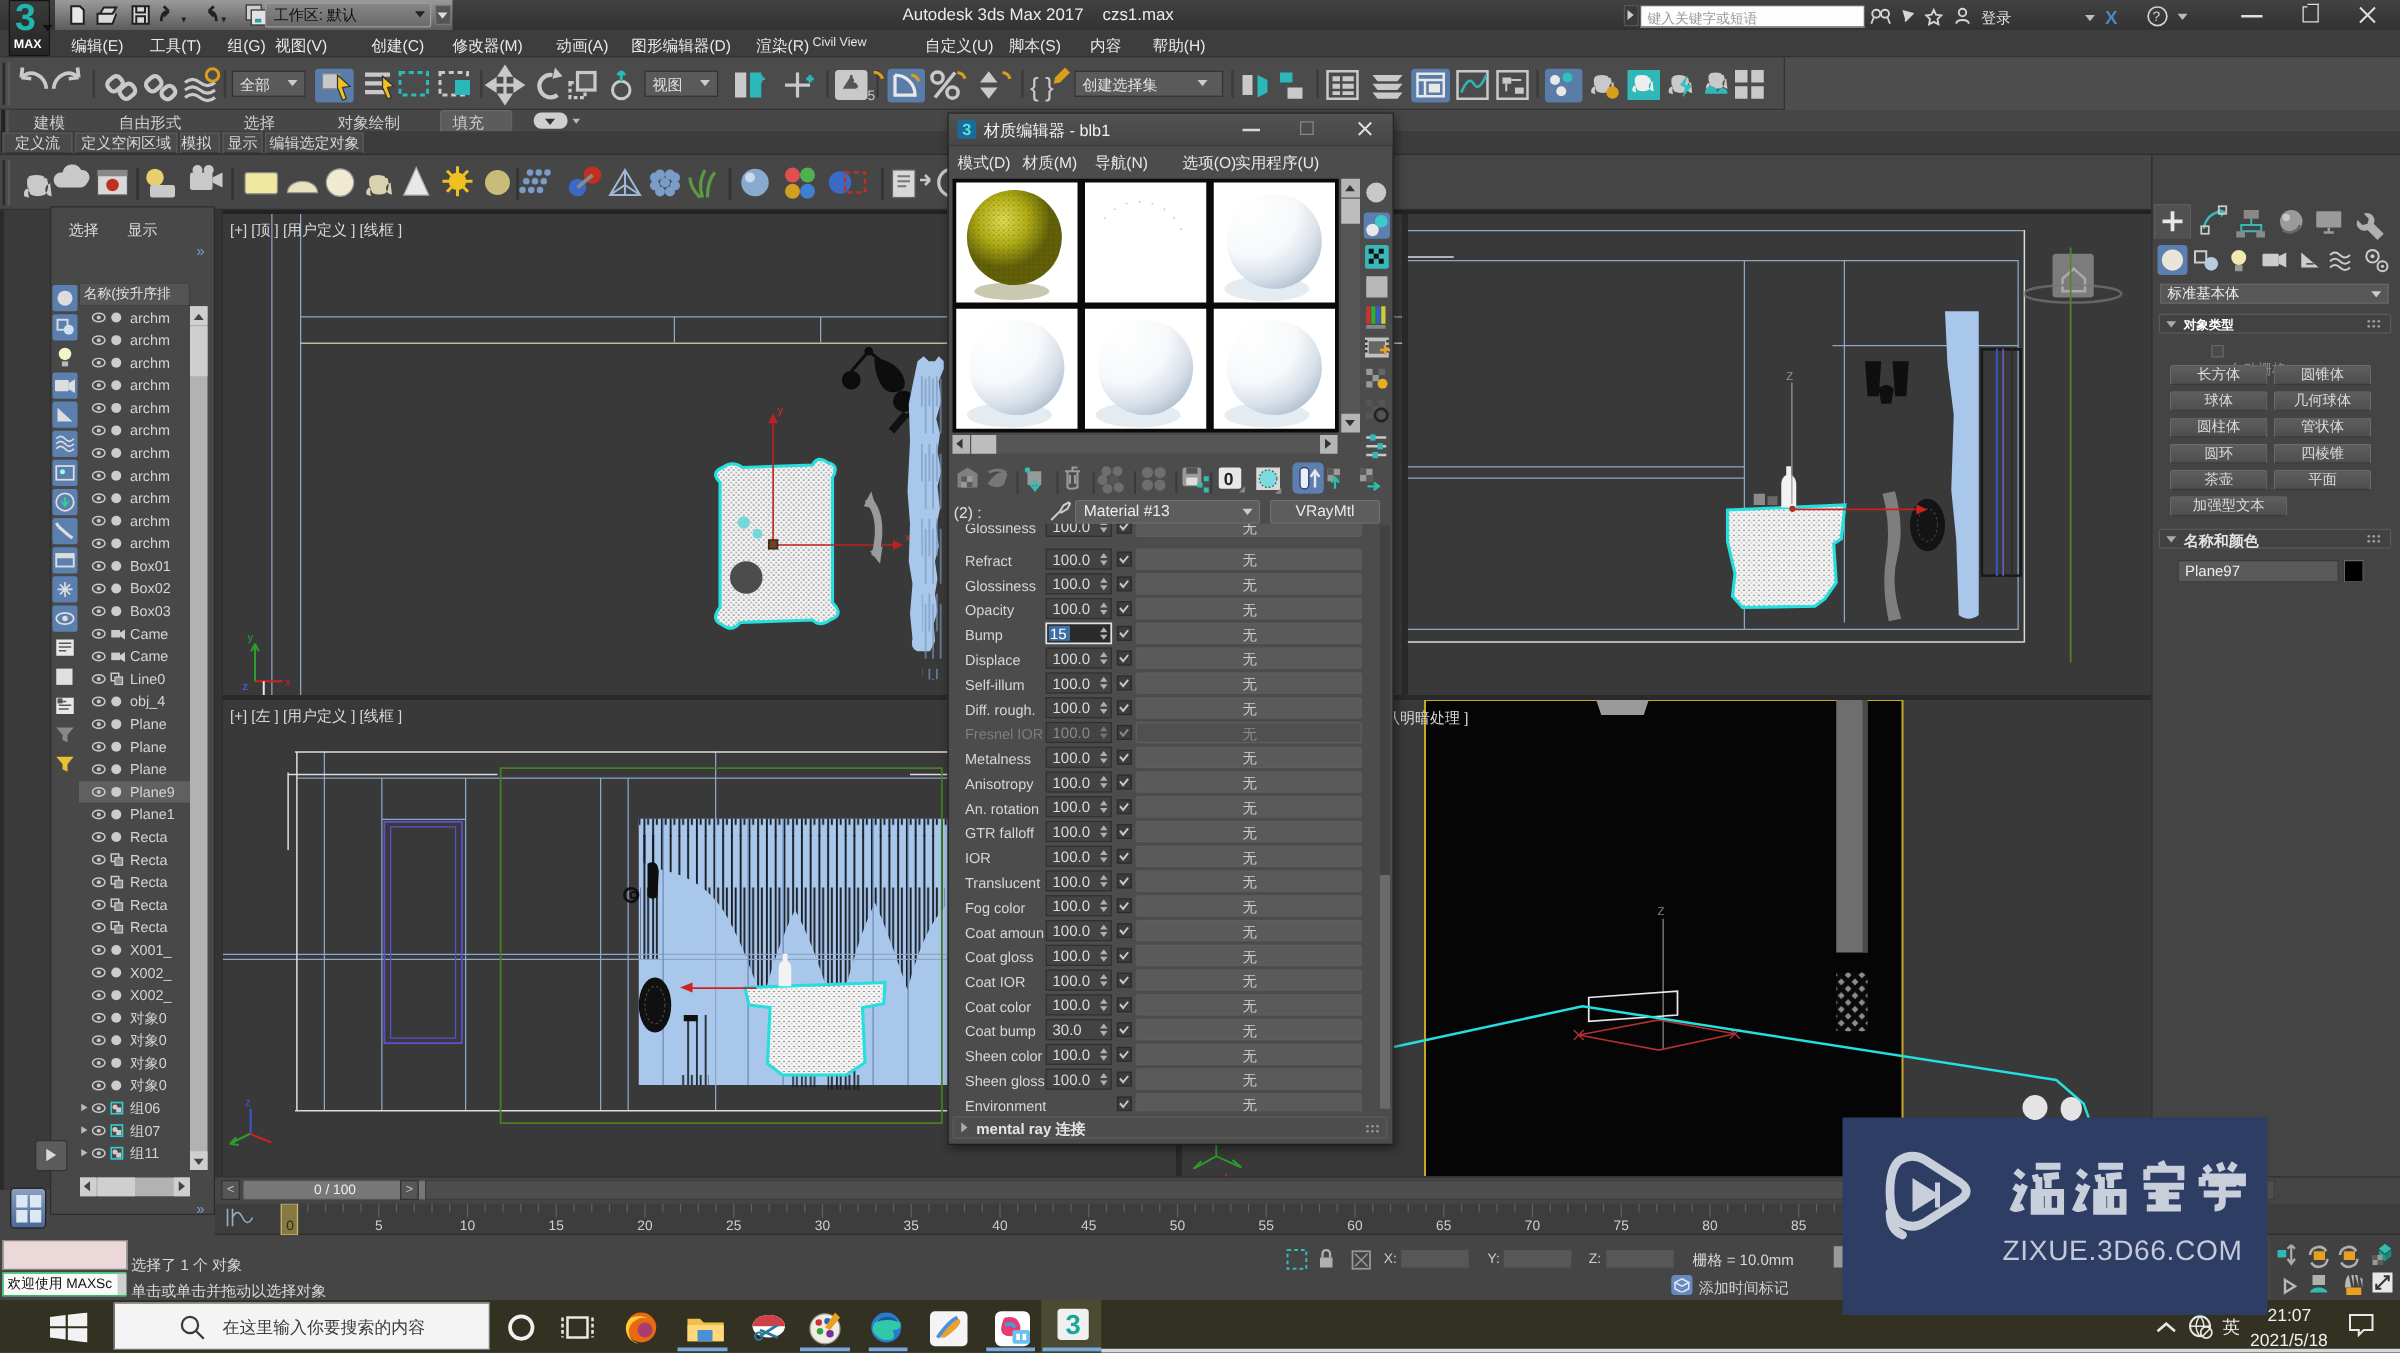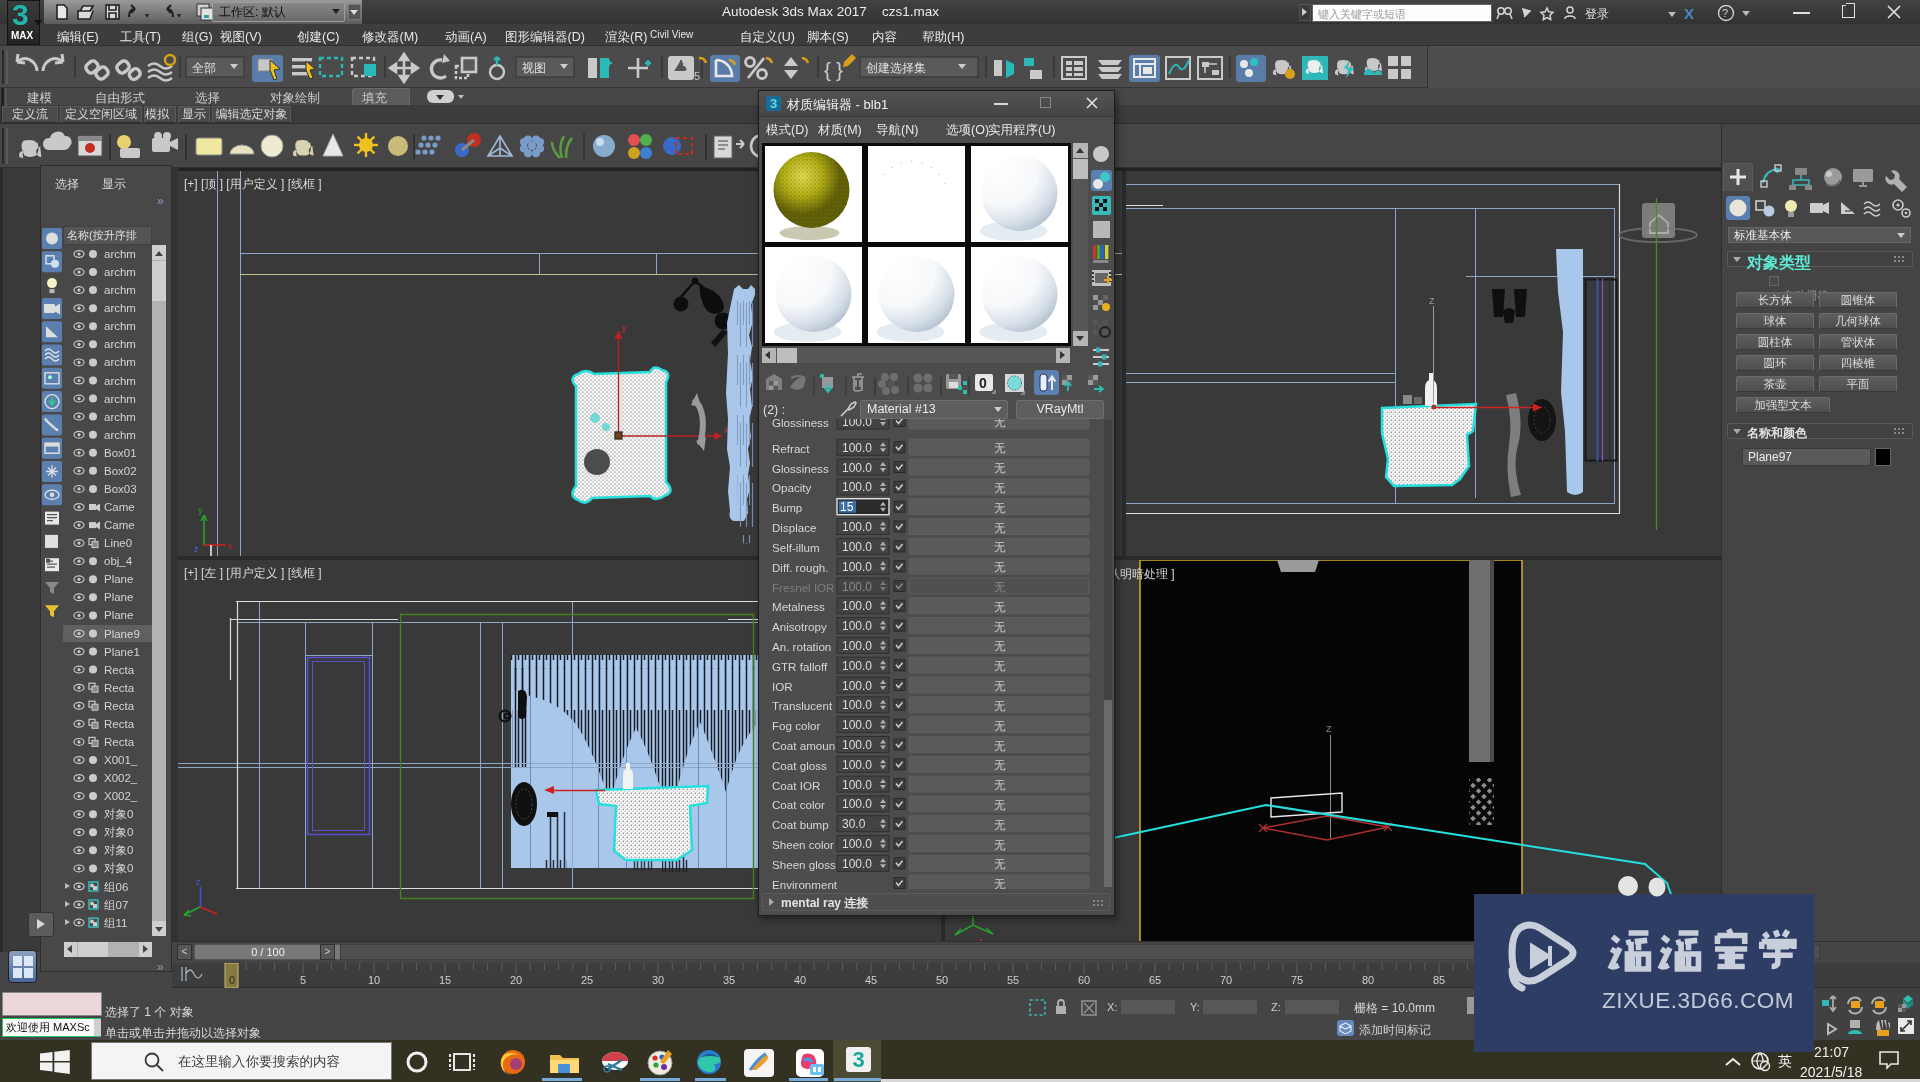--- a/index.html
+++ b/index.html
@@ -1187,21 +1187,21 @@
       </g>
       <circle cx="172" cy="9" r="5" fill="none" stroke="#ccc" stroke-width="1.6"></circle>
       <circle cx="180" cy="17" r="4" fill="none" stroke="#ccc" stroke-width="1.6"></circle>
       <circle cx="172" cy="9" r="1.6" fill="#ccc"></circle>
       <circle cx="180" cy="17" r="1.3" fill="#ccc"></circle>
     </svg>
 <div class="a" style="left:1728px;top:227px;width:183px;height:16px;background:#575757;border:1px solid #666;color:#ececec;font-size:11.5px;line-height:14px;padding-left:5px">标准基本体</div>
 <div class="a" style="left:1897px;top:233px;border-left:4px solid transparent;border-right:4px solid transparent;border-top:5px solid #ccc"></div>
 <div class="a" style="left:1727px;top:251px;width:186px;height:16px;background:#424242;border:1px solid #585858;border-radius:2px"></div>
 <div class="a" style="left:1733px;top:257px;border-left:4px solid transparent;border-right:4px solid transparent;border-top:5px solid #aaa"></div>
-<div class="a tx" style="left:1747px;top:253px;font-size:16px;color:#5eead4;font-weight:bold;">对象类型</div>
+<div class="a tx" style="left:1747px;top:253px;font-size:10px;color:#ffffff;font-weight:bold;">对象类型</div>
 <svg class="a" style="left:1893px;top:255px" width="12" height="8">
       <g fill="#9a9a9a">
         <circle cx="2" cy="2" r="1.1"></circle>
         <circle cx="6" cy="2" r="1.1"></circle>
         <circle cx="10" cy="2" r="1.1"></circle>
         <circle cx="2" cy="6" r="1.1"></circle>
         <circle cx="6" cy="6" r="1.1"></circle>
         <circle cx="10" cy="6" r="1.1"></circle>
       </g>
     </svg>

